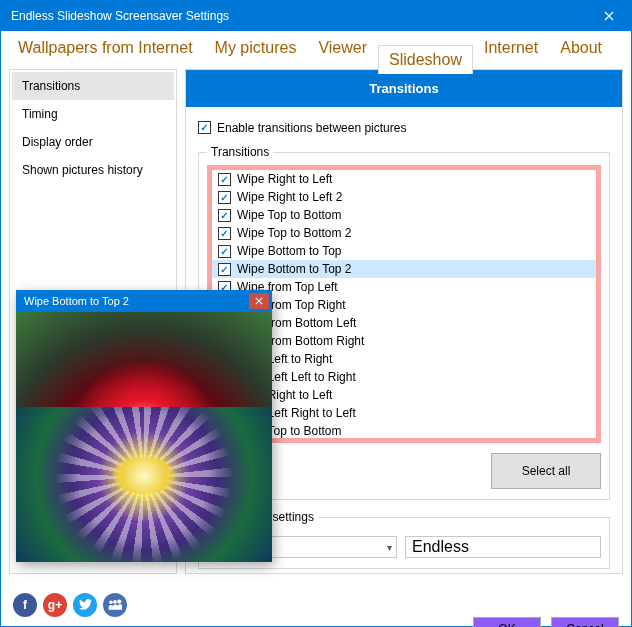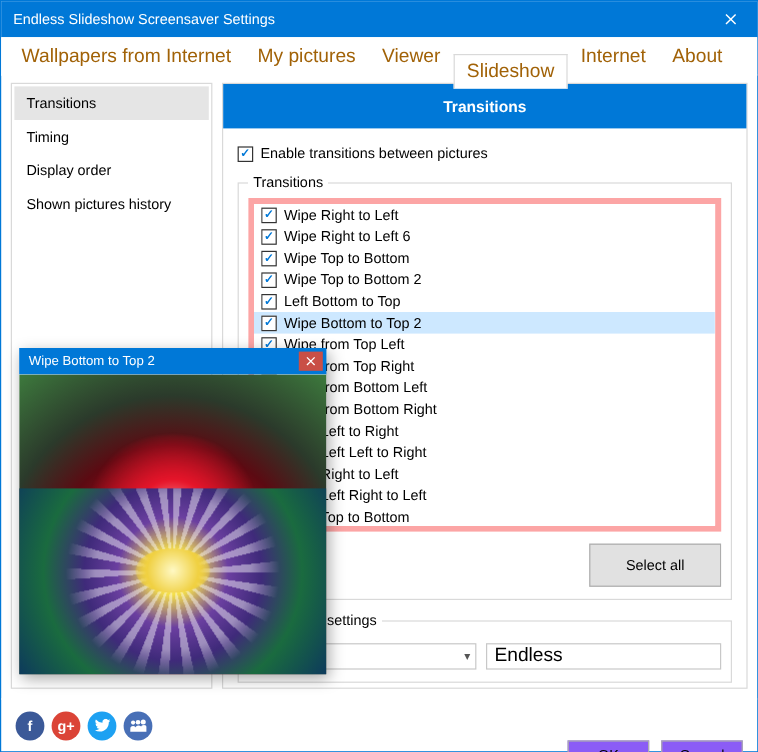--- a/index.html
+++ b/index.html
@@ -17,21 +17,21 @@
 .content { flex: 1; display: flex; padding: 6px 8px 8px 8px; gap: 8px; }
 
 .sidebar { width: 168px; border: 1px solid #d9d9d9; display: flex; flex-direction: column; padding: 2px; }
 .side-item { padding: 7px 10px; font-size: 12px; cursor: default; }
 .side-item.active { background: #e5e5e5; }
 
 .mainpane { flex: 1; border: 1px solid #d9d9d9; display: flex; flex-direction: column; }
 .mainheader { background: #0078d7; color: #fff; font-weight: bold; text-align: center; padding: 11px 0; font-size: 13px; }
 .mainbody { padding: 14px 12px 4px 12px; flex: 1; display: flex; flex-direction: column; }
 
-.check-row { display: flex; align-items: center; gap: 6px; margin-bottom: 10px; }
+.check-row { display: flex; gap: 6px; margin-bottom: 10px; }
 .checkbox { width: 13px; height: 13px; border: 1px solid #333; display: flex; align-items: center; justify-content: center; font-size: 10px; color: #0078d7; background: #fff; }
 .checkbox.checked::after { content: "✓"; font-weight: bold; }
 .check-label { font-size: 12px; }
 
 fieldset.group { border: 1px solid #d9d9d9; padding: 6px 8px 10px 8px; position: relative; }
 fieldset.group legend { font-size: 12px; padding: 0 4px; color: #000; }
 
 .listbox { border: 5px solid #fca5a5; height: 278px; overflow-y: scroll; background: #fff; }
 .list-item { display: flex; align-items: center; gap: 6px; padding: 2px 6px; font-size: 12px; }
 .list-item.sel { background: #cde8ff; }
@@ -107,33 +107,33 @@
         <fieldset class="group">
           <legend>Transitions</legend>
 
           <div class="listbox">
             <div class="list-item">
                 <span class="checkbox checked"></span>
                 <span>Wipe Right to Left</span>
               </div>
             <div class="list-item">
                 <span class="checkbox checked"></span>
-                <span>Wipe Right to Left 6</span>
+                <span>Wipe Right to Left 2</span>
               </div>
             <div class="list-item">
                 <span class="checkbox checked"></span>
                 <span>Wipe Top to Bottom</span>
               </div>
             <div class="list-item">
                 <span class="checkbox checked"></span>
                 <span>Wipe Top to Bottom 2</span>
               </div>
             <div class="list-item">
                 <span class="checkbox checked"></span>
-                <span>Left Bottom to Top</span>
+                <span>Wipe Bottom to Top</span>
               </div>
             <div class="list-item sel">
                 <span class="checkbox checked"></span>
                 <span>Wipe Bottom to Top 2</span>
               </div>
             <div class="list-item">
                 <span class="checkbox checked"></span>
                 <span>Wipe from Top Left</span>
               </div>
             <div class="list-item">

